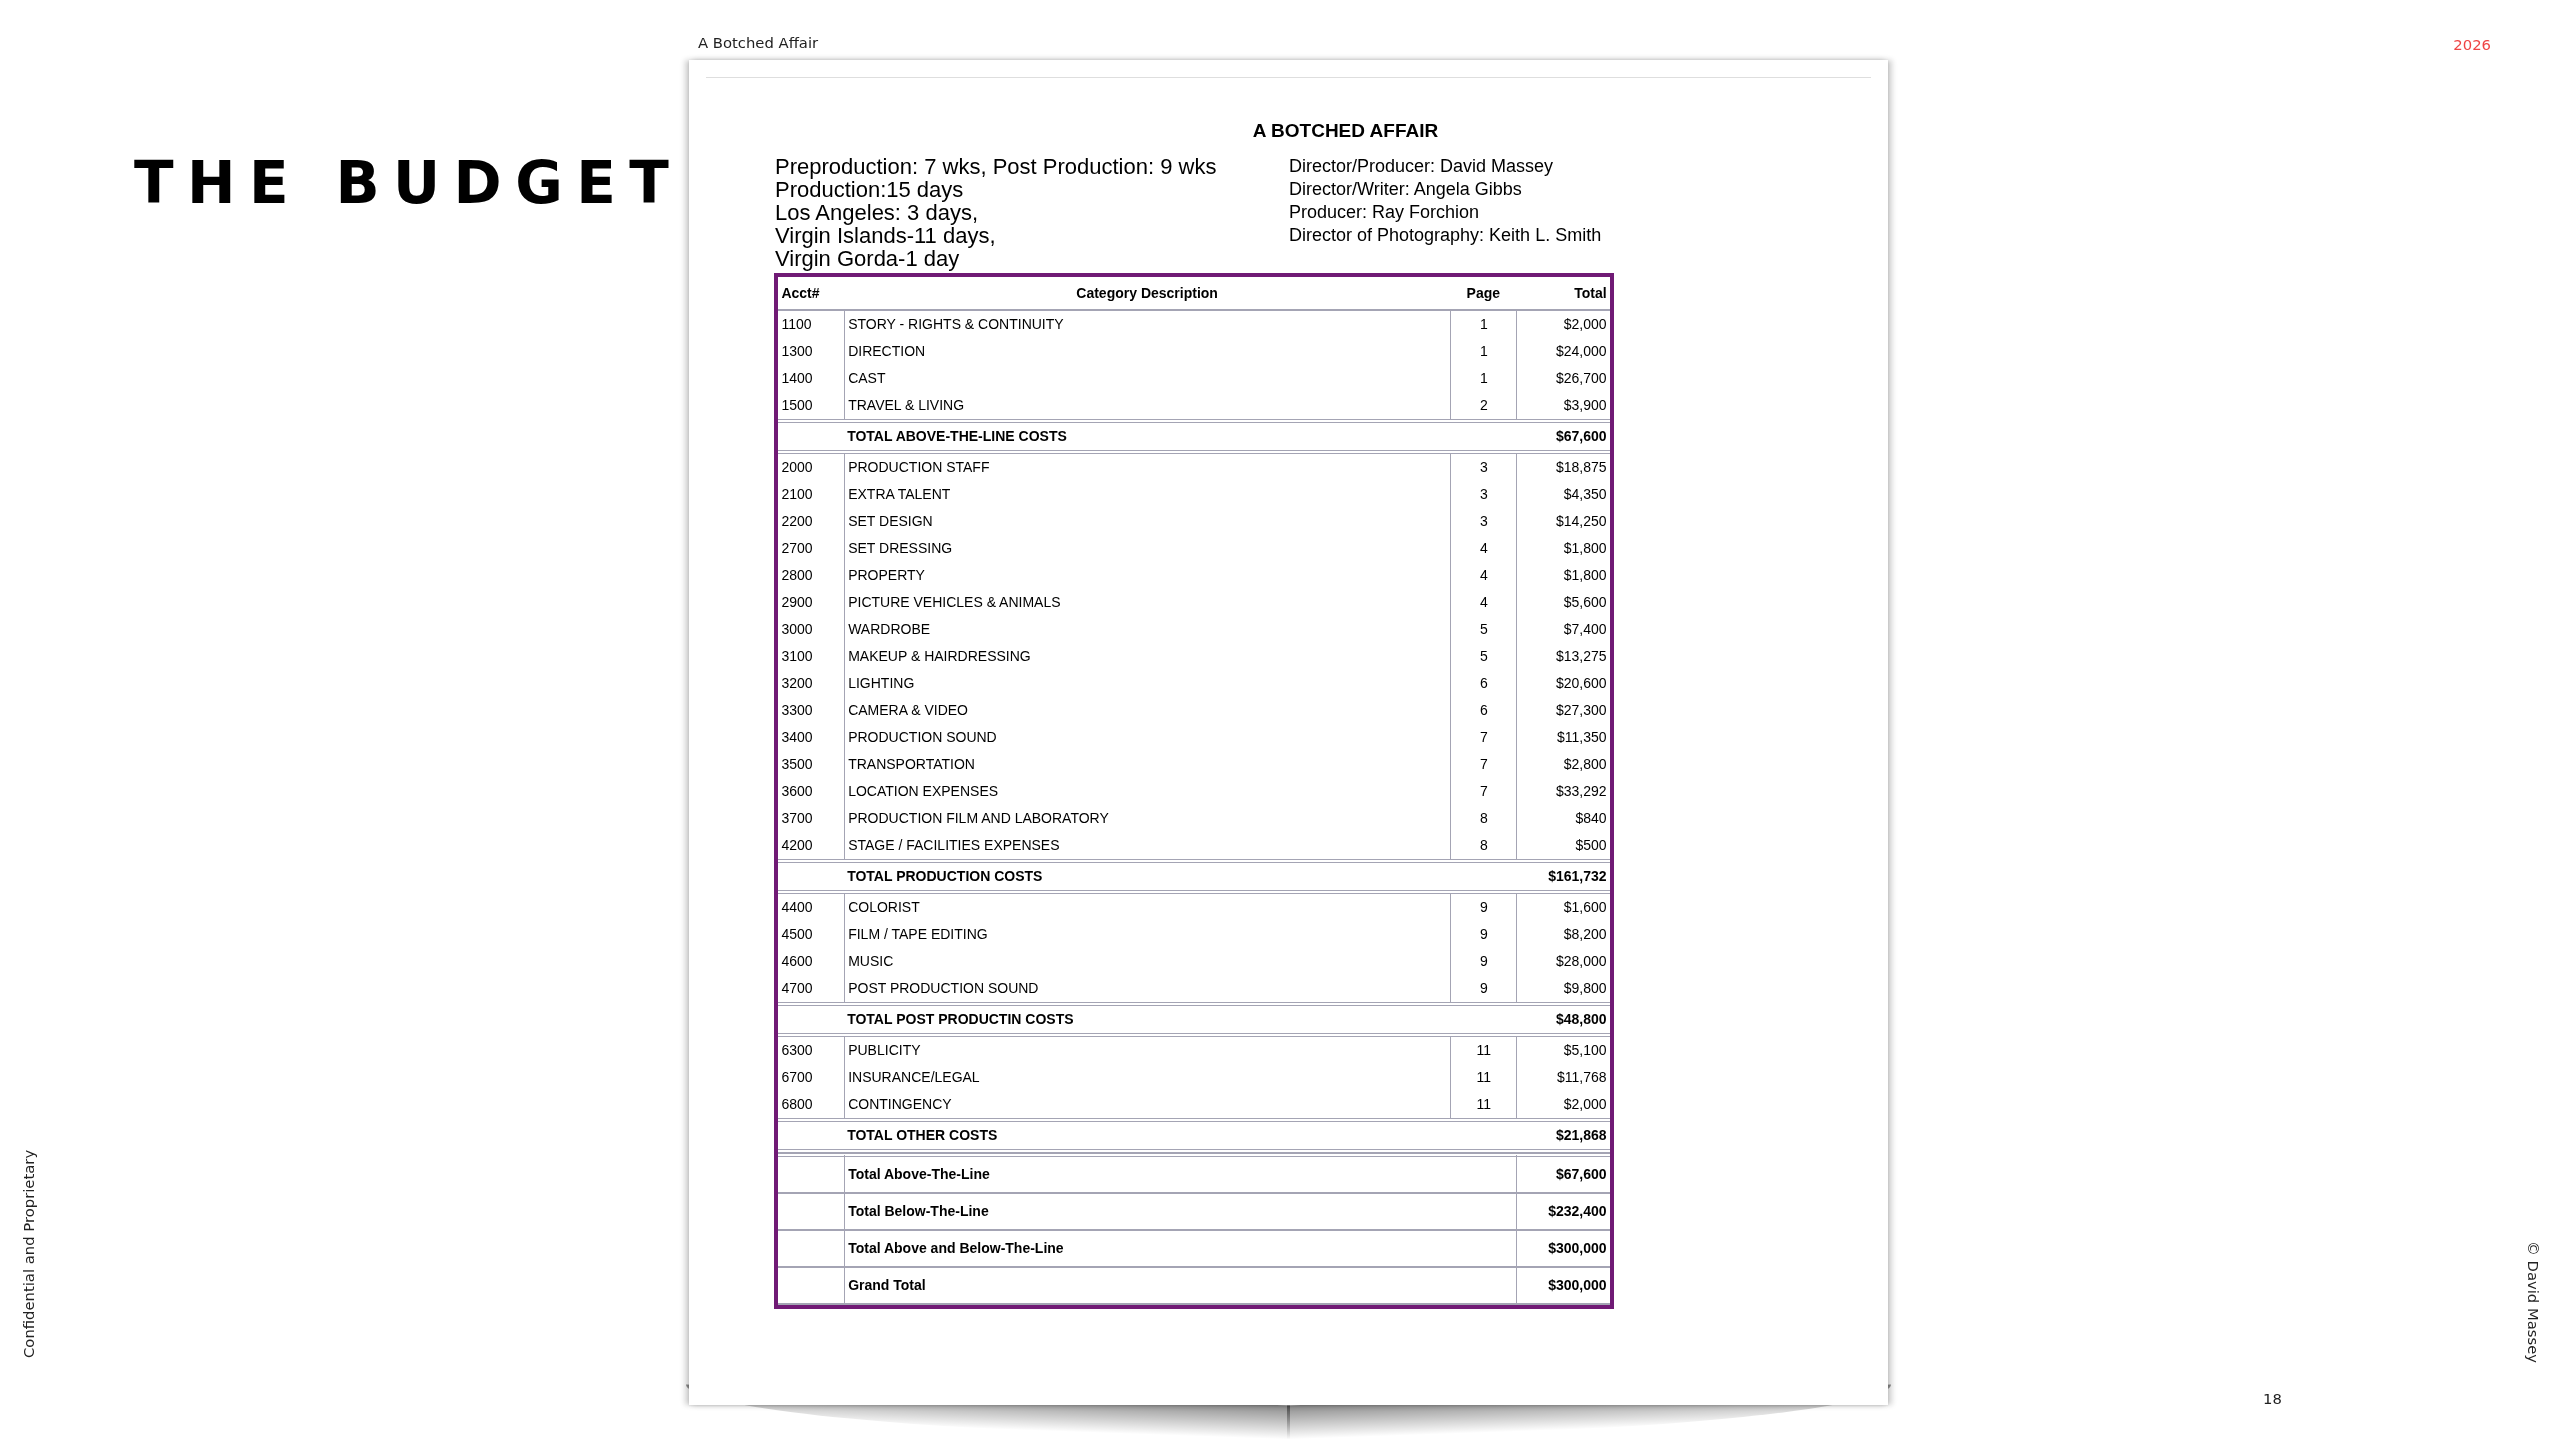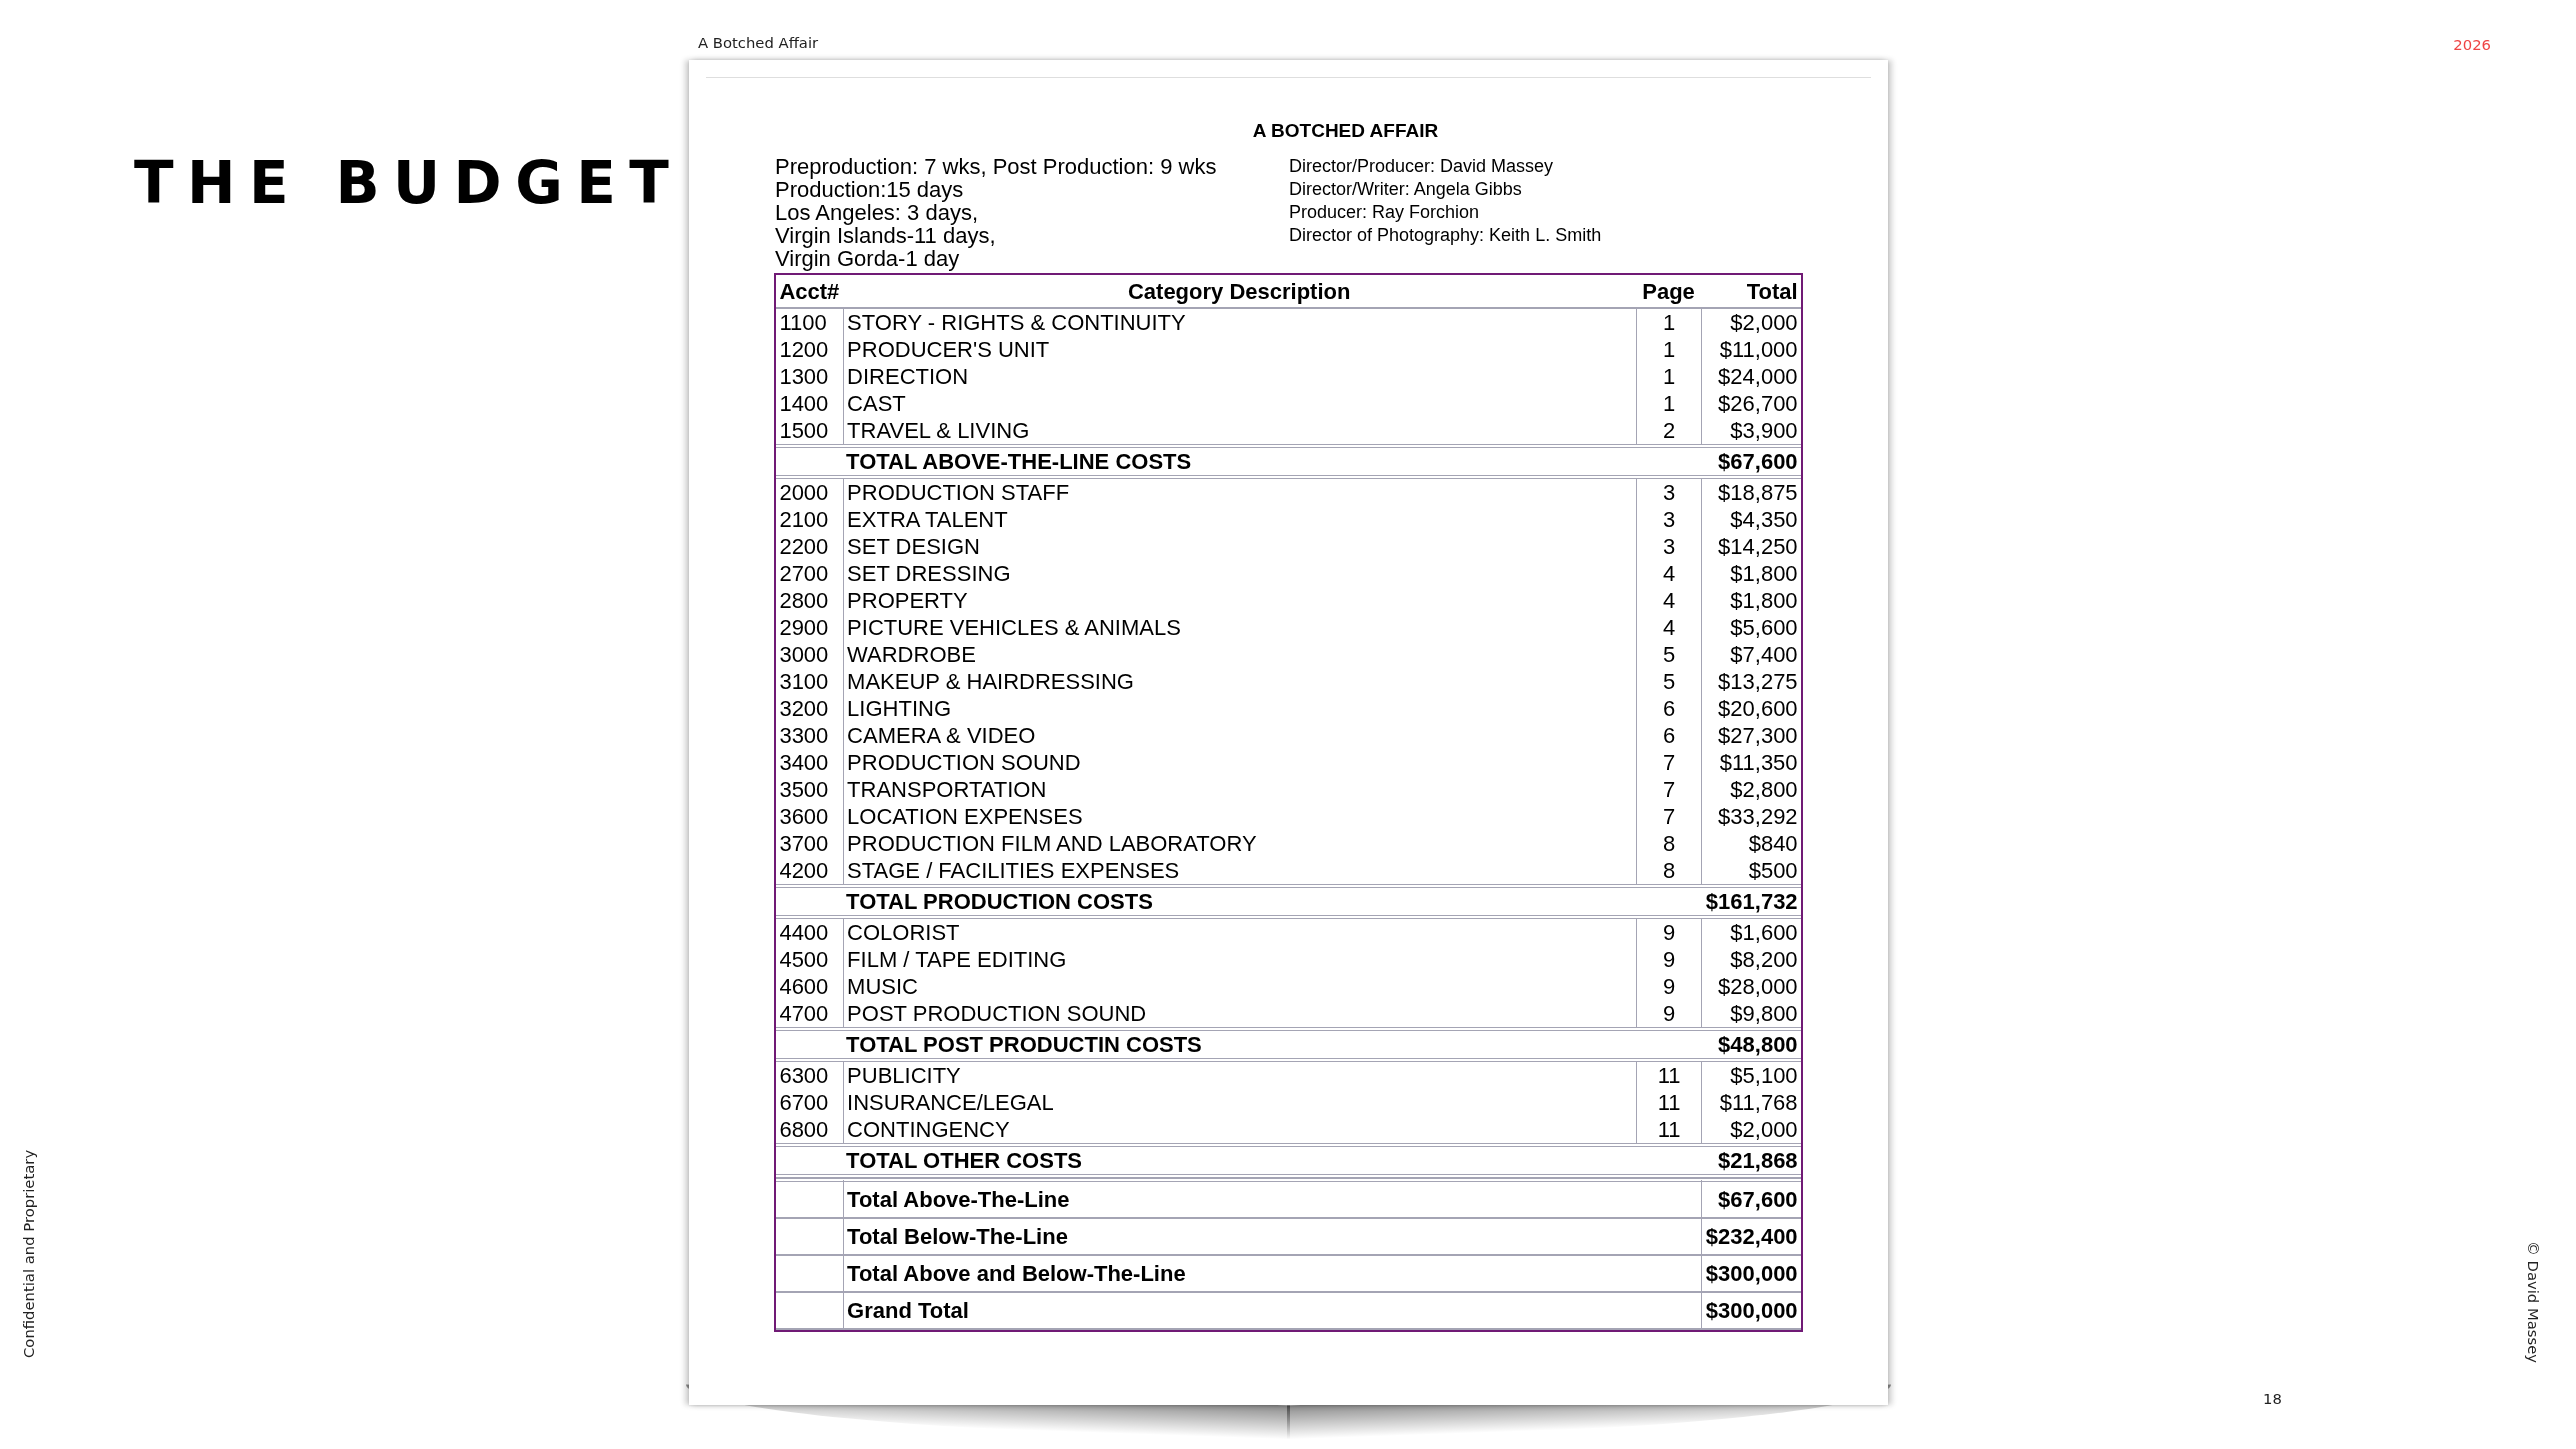--- a/index.html
+++ b/index.html
@@ -42,24 +42,24 @@
   }
   .doc-title {
     position: absolute; left: 0; width: 1199px; top: 60px; text-align: center;
     font-weight: bold; font-size: 19px; padding-left: 114px; box-sizing: border-box;
   }
   .info-left { position: absolute; left: 86px; top: 95px; font-size: 22px; line-height: 23px; }
   .info-right { position: absolute; left: 600px; top: 95px; font-size: 18px; line-height: 23px; }
   .info-line { white-space: nowrap; }
 
   table.budget {
-    position: absolute; left: 85px; top: 213px; width: 1029px;
+    position: absolute; left: 85px; top: 213px; width: 840px;
     border-collapse: separate; border-spacing: 0;
-    font-family: "Liberation Sans", sans-serif; font-size: 22px;
-    border: 2px solid #701a75;
+    font-family: "Liberation Sans", sans-serif; font-size: 14px;
+    border: 4px solid #701a75;
   }
   table.budget td, table.budget th { padding: 0 3.4px; height: 27px; line-height: 27px; white-space: nowrap; }
   table.budget th { font-weight: bold; height: 32px; border-bottom: 2px solid #a4a4b4; }
   .c-acct { width: 59px; text-align: left; }
   .c-desc { text-align: left; border-left: 1.3px solid #a4a4b4; }
   .c-page { width: 58px; text-align: center; border-left: 1.3px solid #a4a4b4; }
   .c-total { width: 86px; text-align: right; border-left: 1.3px solid #a4a4b4; }
   th.c-desc { text-align: center; border-left: none; }
   th.c-page, th.c-total { border-left: none; }
   tr.subtotal td {
@@ -117,26 +117,20 @@
       </tr>
     </thead>
     <tbody id="budget-body">
         <tr>
           <td class="c-acct">1100</td>
           <td class="c-desc">STORY - RIGHTS &amp; CONTINUITY</td>
           <td class="c-page">1</td>
           <td class="c-total">$2,000</td>
         </tr>
         <tr>
-          <td class="c-acct">1200</td>
-          <td class="c-desc">PRODUCER'S UNIT</td>
-          <td class="c-page">1</td>
-          <td class="c-total">$11,000</td>
-        </tr>
-        <tr>
           <td class="c-acct">1300</td>
           <td class="c-desc">DIRECTION</td>
           <td class="c-page">1</td>
           <td class="c-total">$24,000</td>
         </tr>
         <tr>
           <td class="c-acct">1400</td>
           <td class="c-desc">CAST</td>
           <td class="c-page">1</td>
           <td class="c-total">$26,700</td>

